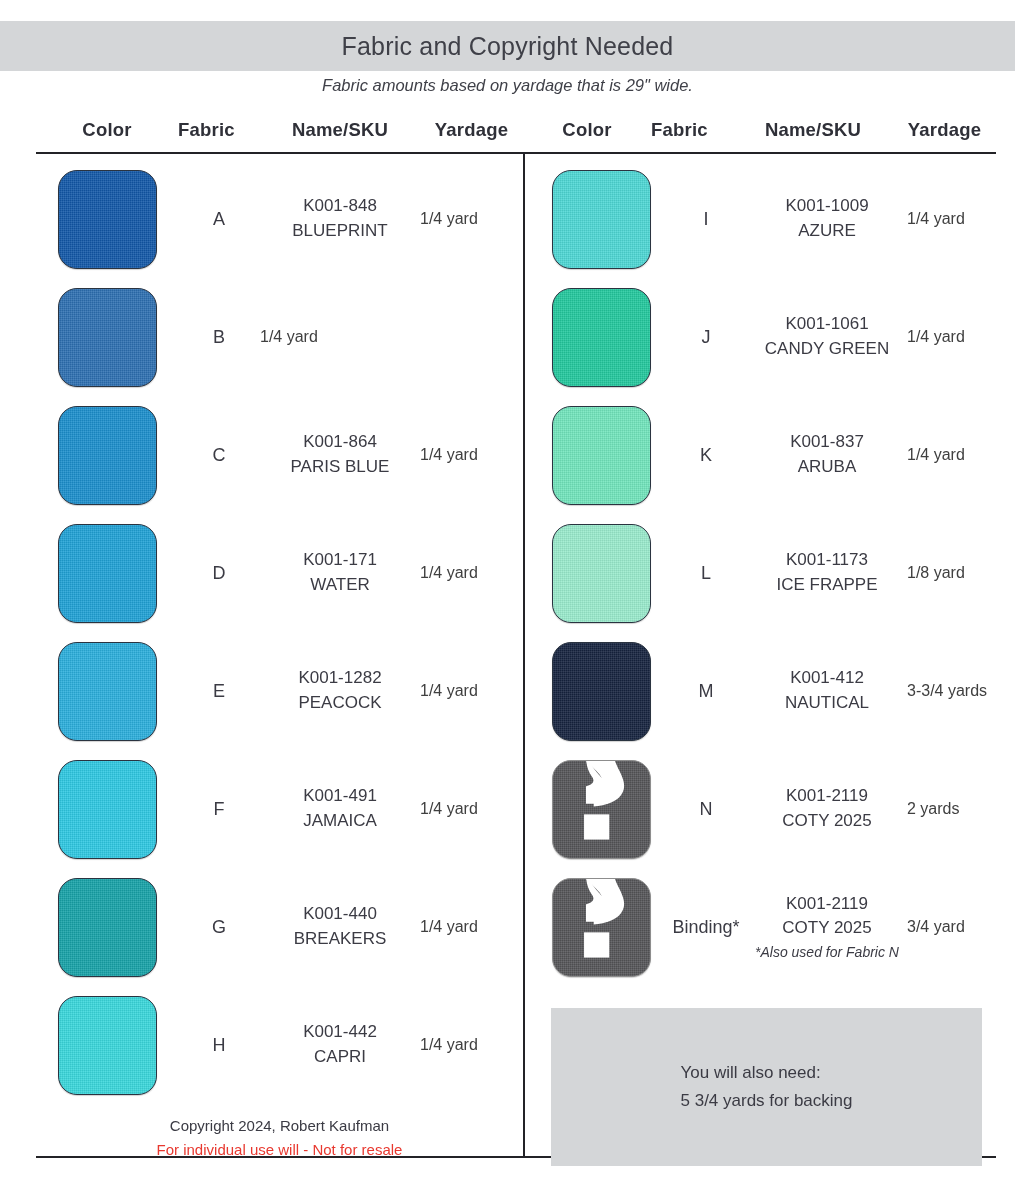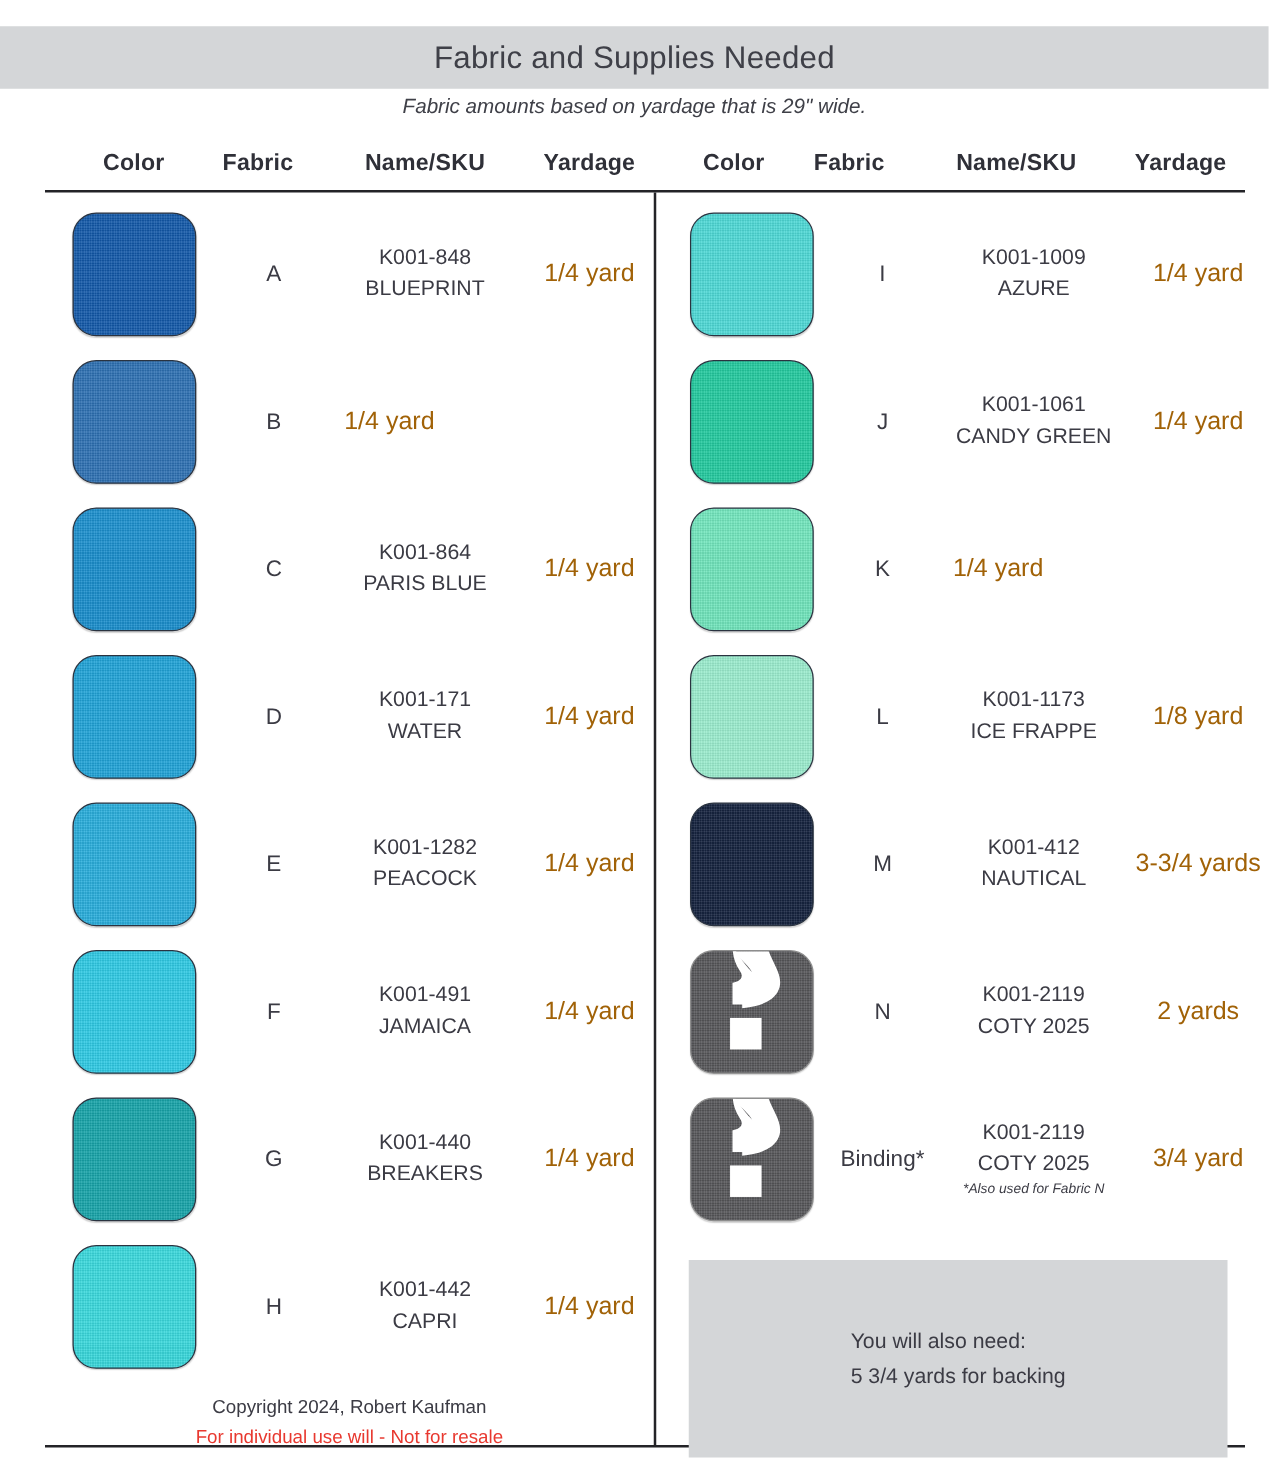--- a/index.html
+++ b/index.html
@@ -160,27 +160,27 @@
   }
   .name-cell {
     flex: 0 0 160px;
     text-align: center;
     font-size: 17px;
     line-height: 1.45;
     color: #3b3b44;
   }
   .yard-cell {
     flex: 0 0 103px;
-    text-align: center;
-    font-size: 20px;
-    color: #a16207;
+    text-align: left;
+    font-size: 16px;
+    color: #404040;
   }
   .note {
     display: block;
-    font-size: 11px;
+    font-size: 14px;
     font-style: italic;
     margin-top: 1px;
     color: #3b3b44;
   }
 
   
   .copyright {
     text-align: center;
     font-size: 15px;
     line-height: 1.6;
@@ -198,21 +198,21 @@
     justify-content: center;
     font-size: 17px;
     line-height: 1.65;
     color: #3b3b44;
   }
 </style>
 </head>
 <body>
 
 <div class="title-band">
-  <h1>Fabric and Supplies Needed</h1>
+  <h1>Fabric and Copyright Needed</h1>
 </div>
 
 <div class="subtitle">Fabric amounts based on yardage that is 29" wide.</div>
 
 <div class="table-wrap">
 
   <div class="head-row">
     <div class="half-head left">
       <div class="col-color head-cell">Color</div>
       <div class="col-fabric head-cell">Fabric</div>
@@ -313,20 +313,21 @@
           </div>
           <div class="letter-cell">J</div>
           <div class="name-cell">K001-1061<br>CANDY GREEN</div>
           <div class="yard-cell">1/4 yard</div>
         </div>
         <div class="frow">
           <div class="sw-cell">
             <div class="swatch" style="background:#72e6bd"></div>
           </div>
           <div class="letter-cell">K</div>
+          <div class="name-cell">K001-837<br>ARUBA</div>
           <div class="yard-cell">1/4 yard</div>
         </div>
         <div class="frow">
           <div class="sw-cell">
             <div class="swatch" style="background:#9aeccd"></div>
           </div>
           <div class="letter-cell">L</div>
           <div class="name-cell">K001-1173<br>ICE FRAPPE</div>
           <div class="yard-cell">1/8 yard</div>
         </div>

